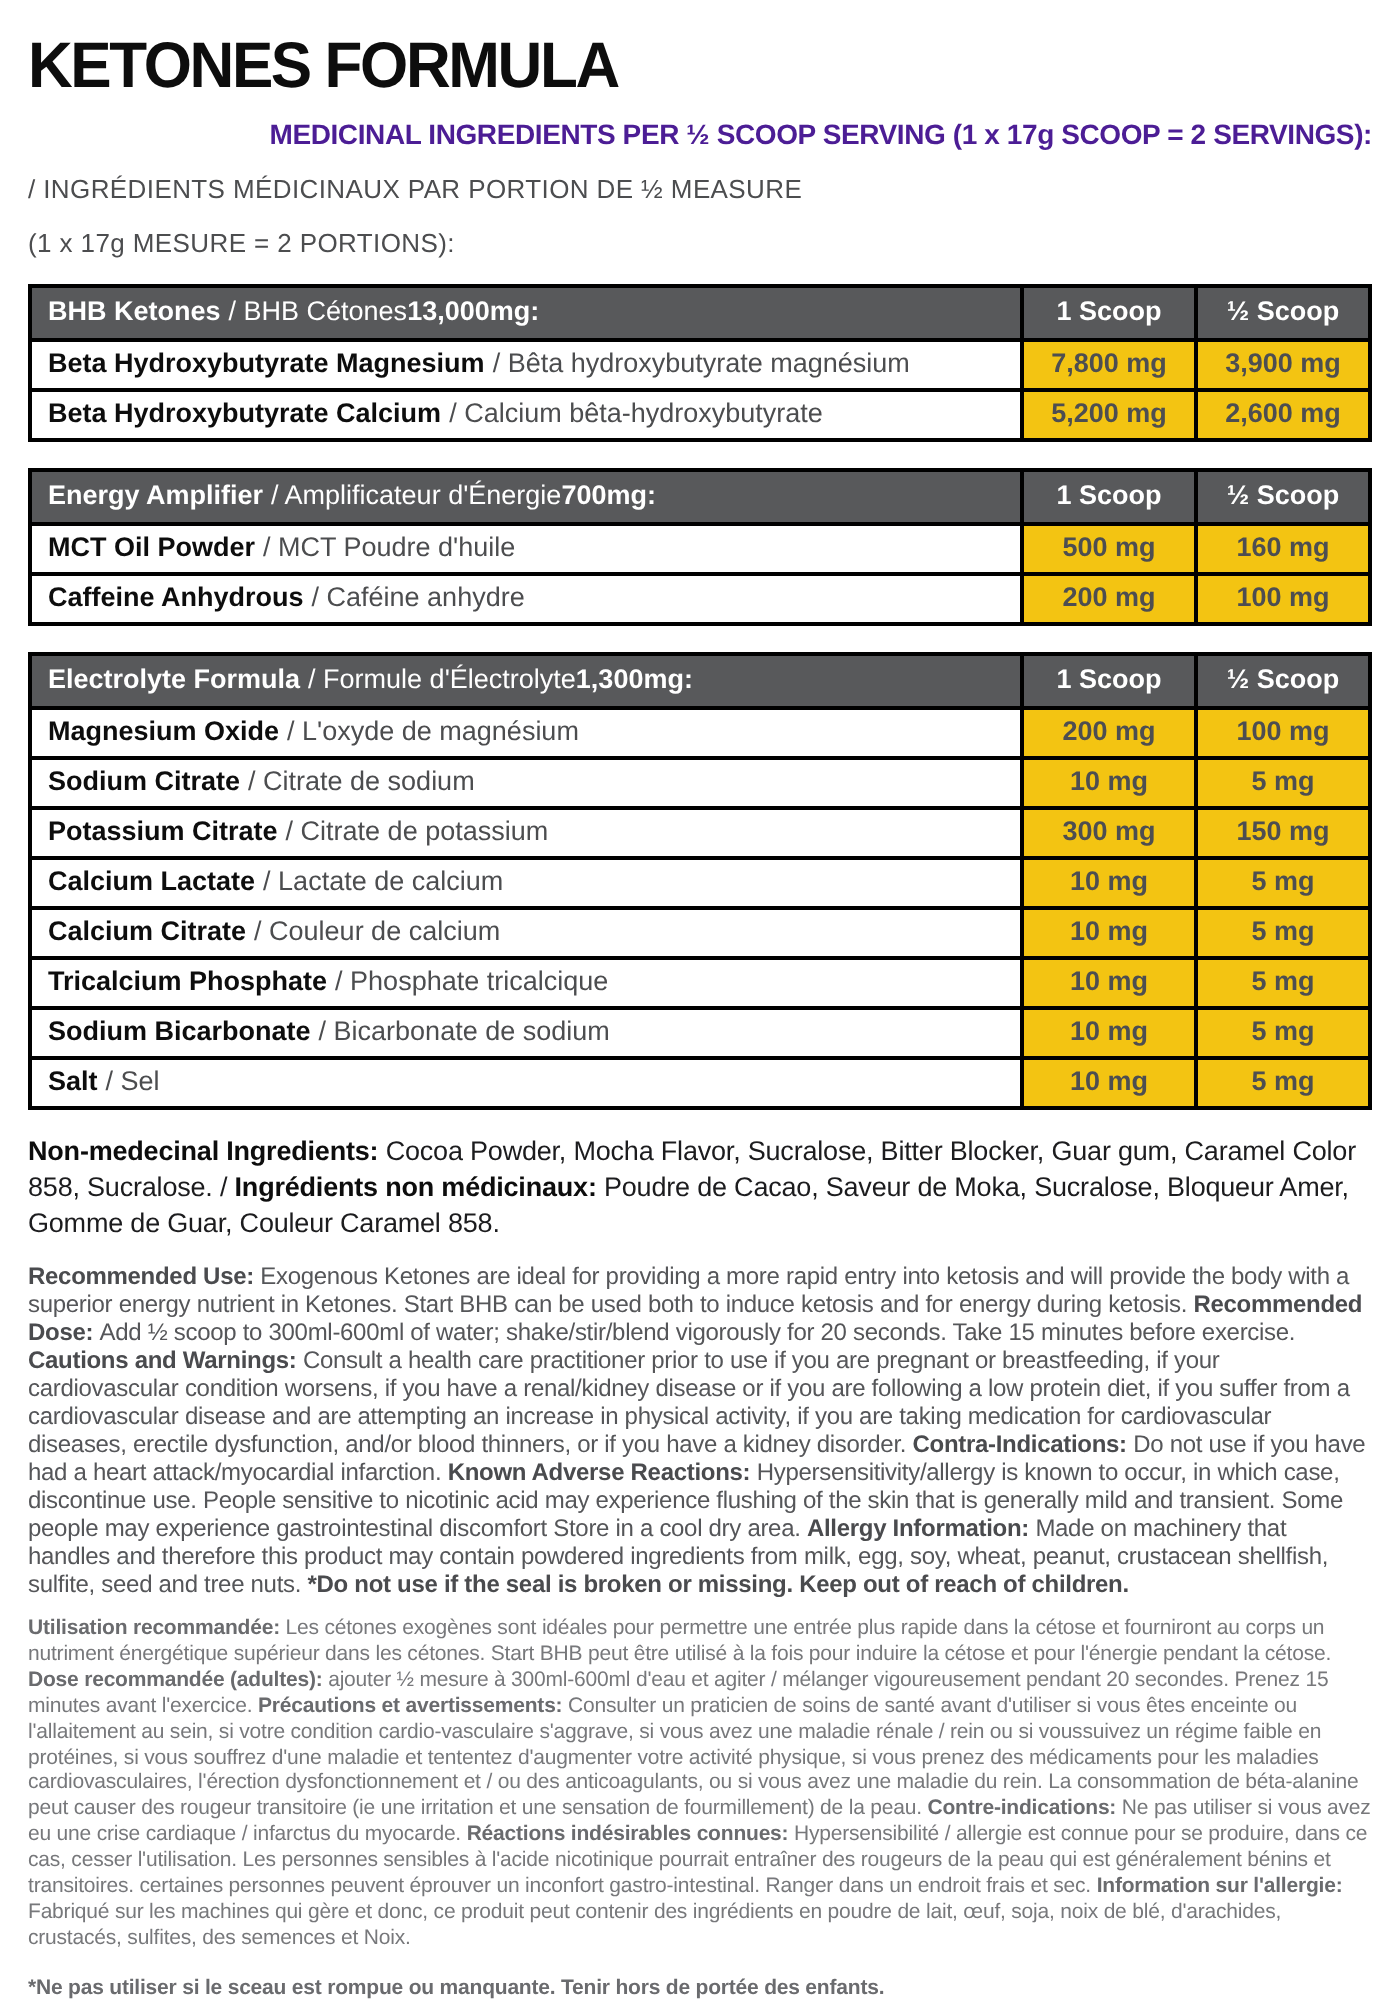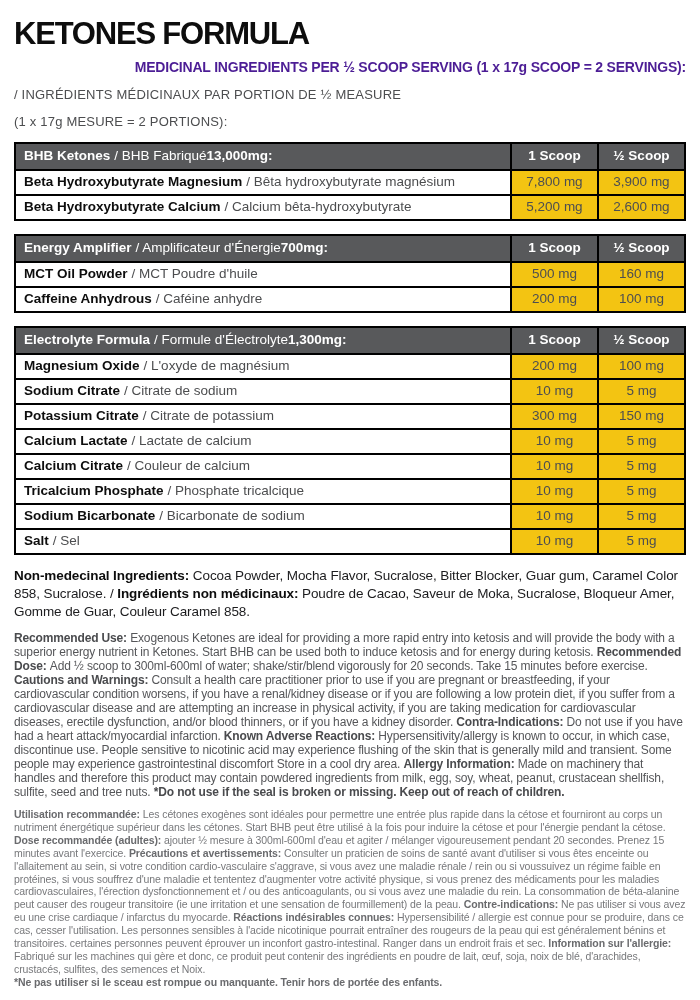--- a/index.html
+++ b/index.html
@@ -14,56 +14,56 @@
   .sub-bold { margin-top:7px; font-size:14px; font-weight:800; color:#4c1d95; letter-spacing:-.2px;text-align:right; }
   .sub-gray { margin-top:12px; font-size:13px; color:#4c4d4f; letter-spacing:.2px; }
 
   .ntable { border:2px solid #000; margin-top:13px; }
   .trow { display:flex; align-items:stretch; min-height:25px; }
   .trow + .trow { border-top:2px solid #000; }
   .tcell { padding:2px 8px; font-size:13.5px; display:flex; align-items:center; line-height:1.25; }
   .tdesc { flex:1; min-width:0; white-space:nowrap; overflow:hidden; }
   .tdesc b { color:#0d0d0d; margin-right:4px; }
   .tdesc .fr { color:#4c4d4f; }
-  .tcol, .tval { width:87px; flex:0 0 87px; justify-content:center; border-left:2px solid #000; text-align:center; }
+  .tcol, .tval { width:87px; flex:0 0 87px; justify-content:center; border-left:2px solid #000; text-align:center;font-weight:bold; }
   .thead { background:#58595b; color:#fff; }
   .thead .tdesc b, .thead .tdesc .fr { color:#fff; }
   .thead .tdesc .fr { font-weight:400; }
   .thead .tdesc b.amt { margin-left:0; }
   .thead .tcol { font-weight:700; }
   .tval { background:#f3c412; color:#4d4e51; }
 
   .nonmed { margin-top:12px; font-size:13.5px; line-height:18px; color:#1c1c1e; letter-spacing:-.1px; }
   .nonmed b { color:#0d0d0d; }
 
   .para-en { margin-top:10px; font-size:12px; line-height:14px; color:#555659; letter-spacing:-.15px; }
   .para-en b { color:#4a4b4e; }
 
   .para-fr { margin-top:9px; font-size:10.5px; line-height:12.9px; color:#77787b; letter-spacing:-.1px; }
   .para-fr b { color:#6a6b6e; }
-  .fr-footer { font-size:10.5px; line-height:12.9px; font-weight:700; color:#6a6b6e; letter-spacing:-.1px; }
+  .fr-footer { font-size:10.5px; line-height:12.9px; font-weight:700; color:#6a6b6e; letter-spacing:-.1px;margin-top:12px; }
 </style>
 </head>
 <body>
 
 <div class="page">
 
   <div class="title-row">
     <span class="title-en">KETONES FORMULA</span>
   </div>
 
   <div class="sub-bold">MEDICINAL INGREDIENTS PER ½ SCOOP SERVING (1 x 17g SCOOP = 2 SERVINGS):</div>
   <div class="sub-gray">/ INGRÉDIENTS MÉDICINAUX PAR PORTION DE ½ MEASURE</div>
   <div class="sub-gray">(1 x 17g MESURE = 2 PORTIONS):</div>
 
   <div class="ntable">
     <div class="trow thead">
       <div class="tcell tdesc">
         <b>BHB Ketones</b>
-        <span class="fr">/ BHB Fabriqué</span>
+        <span class="fr">/ BHB Cétones</span>
         <b class="amt">13,000mg:</b>
       </div>
       <div class="tcell tcol">1 Scoop</div>
       <div class="tcell tcol">½ Scoop</div>
     </div>
     <div class="trow">
       <div class="tcell tdesc">
         <b>Beta Hydroxybutyrate Magnesium</b>
         <span class="fr">/ Bêta hydroxybutyrate magnésium</span>
       </div>

